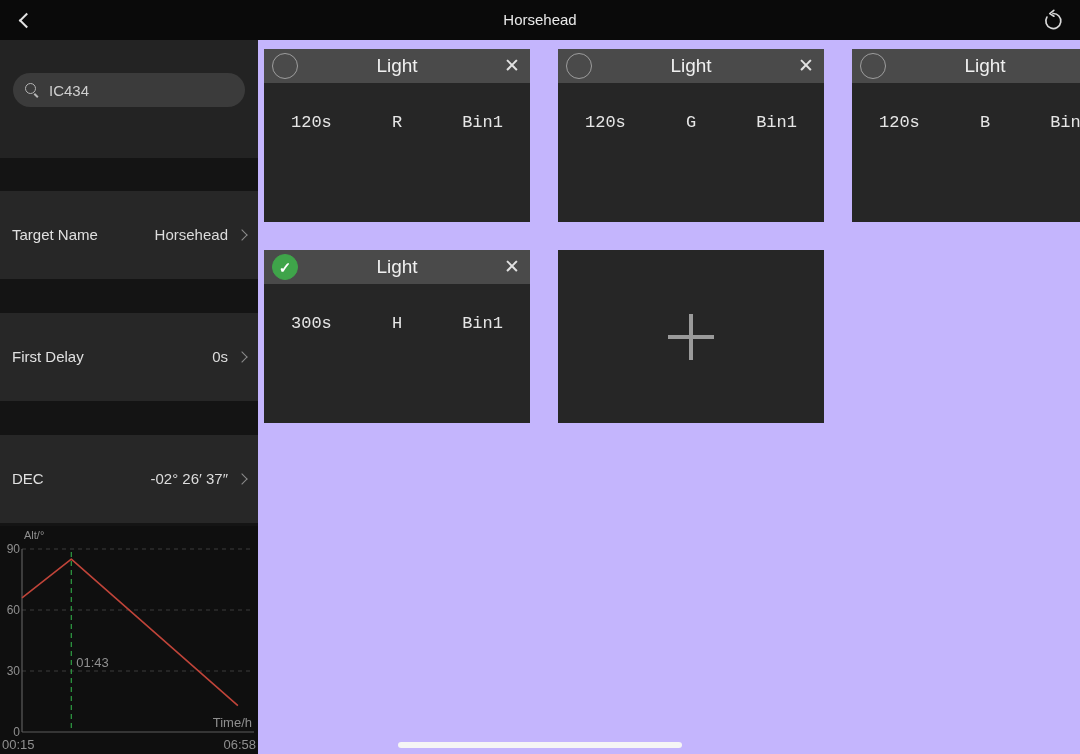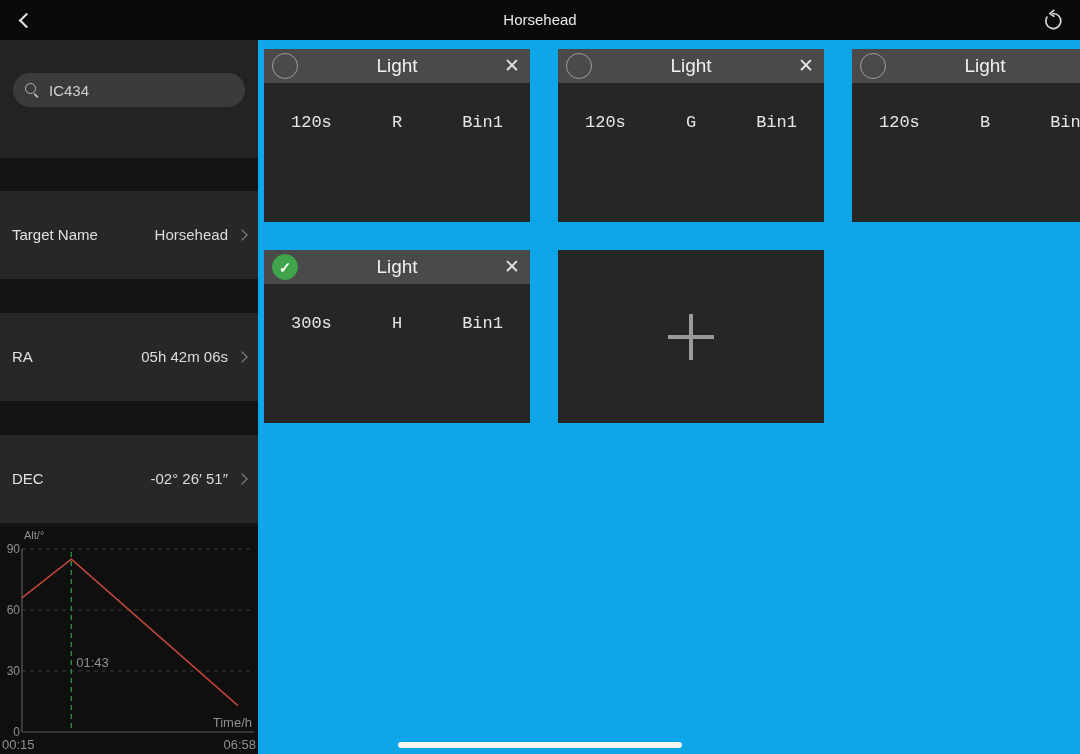--- a/index.html
+++ b/index.html
@@ -1,18 +1,18 @@
 <!DOCTYPE html>
 <html><head>
 <meta charset="utf-8">
 <style>
   * { margin:0; padding:0; box-sizing:border-box; }
   html,body { background:#000; }
   body { font-family:"Liberation Sans", sans-serif; }
-  .page { position:relative; width:1080px; height:754px; background:#0ea5e9; overflow:hidden; }
+  .page { position:relative; width:1080px; height:754px; background:#c4b5fd; overflow:hidden; }
 
   
   .top-bar { position:absolute; left:0; top:0; width:1080px; height:40px; background:#0a0a0a; }
   .back-btn { position:absolute; left:8px; top:4px; width:32px; height:32px; display:flex; align-items:center; justify-content:center; background:none; border:none; cursor:pointer; }
   .back-chevron { width:11px; height:11px; border-left:2px solid #e3e3e3; border-bottom:2px solid #e3e3e3; transform:rotate(45deg); margin-left:4px; }
   .top-title { position:absolute; left:0; right:0; top:0; height:40px; line-height:40px; text-align:center; color:#e9e9e9; font-size:15px; }
   .reset-btn { position:absolute; right:12px; top:6px; width:30px; height:30px; display:flex; align-items:center; justify-content:center; background:none; border:none; cursor:pointer; }
 
   
   .sidebar { position:absolute; left:0; top:40px; width:258px; height:714px; background:#141414; display:flex; flex-direction:column; }
@@ -81,27 +81,27 @@
         <input class="search-input" type="text" value="IC434" style="">
       </div>
     </div>
 
     <div class="side-row">
       <span class="side-row-label">Target Name</span>
       <span class="side-row-value">Horsehead</span>
       <span class="row-chevron"></span>
     </div>
     <div class="side-row">
-      <span class="side-row-label">RA</span>
-      <span class="side-row-value">05h 42m 06s</span>
+      <span class="side-row-label">First Delay</span>
+      <span class="side-row-value">0s</span>
       <span class="row-chevron"></span>
     </div>
     <div class="side-row">
       <span class="side-row-label">DEC</span>
-      <span class="side-row-value">-02° 26′ 51″</span>
+      <span class="side-row-value">-02° 26′ 37″</span>
       <span class="row-chevron"></span>
     </div>
 
     <div class="chart-panel">
       <svg id="alt-chart" width="258" height="228" viewBox="0 0 258 228">
         <text class="chart-text" x="24" y="13" font-size="11">Alt/°</text>
 
         <line x1="22" y1="23" x2="254" y2="23" stroke="#3d3d3d" stroke-width="1" stroke-dasharray="4 4"></line>
         <line x1="22" y1="84" x2="254" y2="84" stroke="#3d3d3d" stroke-width="1" stroke-dasharray="4 4"></line>
         <line x1="22" y1="145" x2="254" y2="145" stroke="#3d3d3d" stroke-width="1" stroke-dasharray="4 4"></line>

